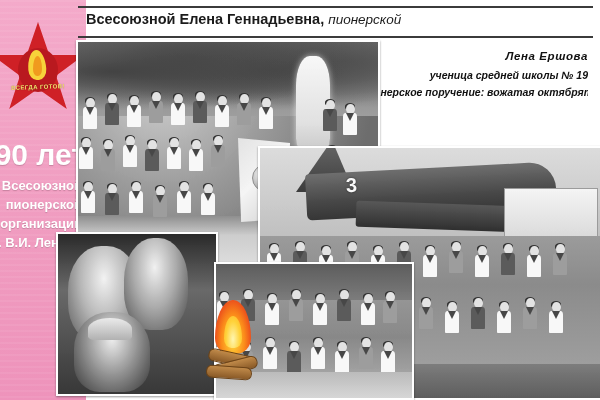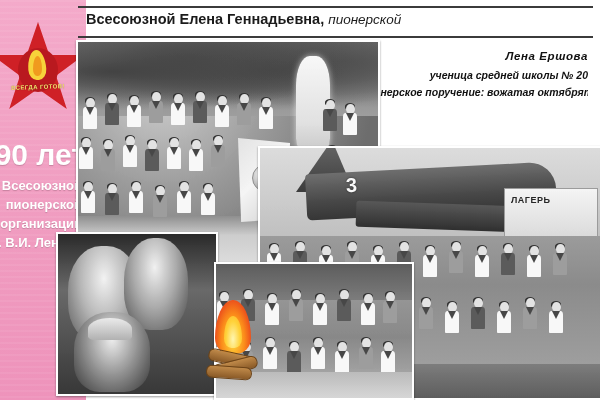--- a/index.html
+++ b/index.html
@@ -494,21 +494,21 @@
 
   <div class="header-rule"></div>
   <div class="header-rule bottom"></div>
   <div class="header-title">
     <span>Всесоюзной Елена Геннадьевна,</span>
     <span class="role">пионерской</span>
   </div>
 
   <div class="caption">
     <div class="name ln">Лена  Ершова</div>
-    <div class="ln">ученица средней школы № 20</div>
+    <div class="ln">ученица средней школы № 19</div>
     <div class="ln">Пионерское поручение: вожатая октябрят</div>
   </div>
 
   <div class="photo" id="photo-group-banner">
     <div class="trees"></div>
     <div class="ground"></div>
     <div class="statue"></div>
     <div class="statue-base"></div>
 
     <div class="kid-row">
@@ -705,21 +705,20 @@
     <div class="cap"></div>
   </div>
 
   <div class="photo" id="photo-airplane">
     <div class="sky"></div>
     <div class="plane-tail"></div>
     <div class="plane-body"></div>
     <div class="plane-wing"></div>
     <div class="plane-num">3</div>
     <div class="signboard">
-      <span>ЛАГЕРЬ</span>
     </div>
     <div class="crowd">
       <div class="kid-row">
         <div class="kid" style="left:14px;  top:8px;">
             <span class="hair"></span>
             <span class="head"></span>
             <span class="body"></span>
             <span class="tie"></span>
           </div>
         <div class="kid dark" style="left:40px;  top:6px;">

